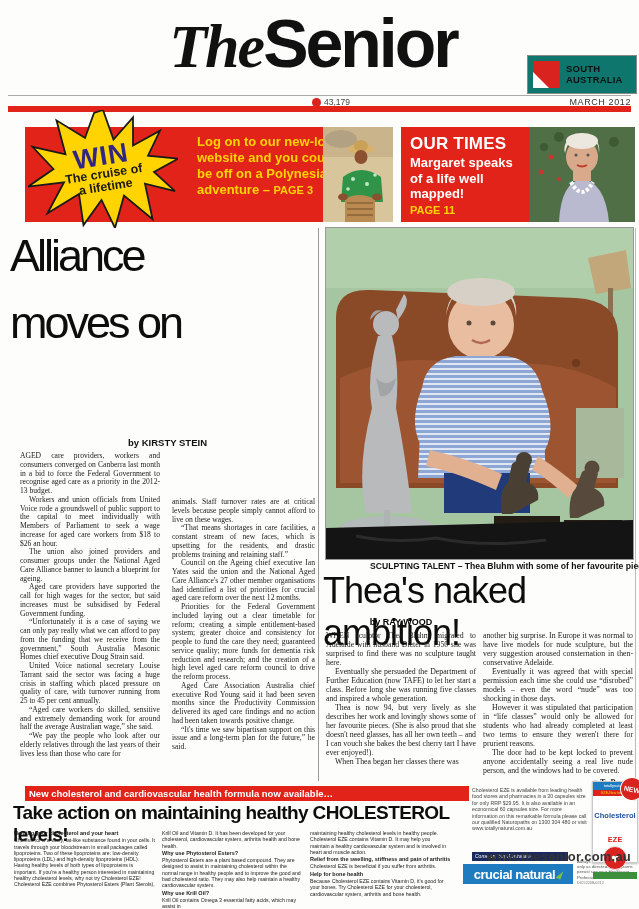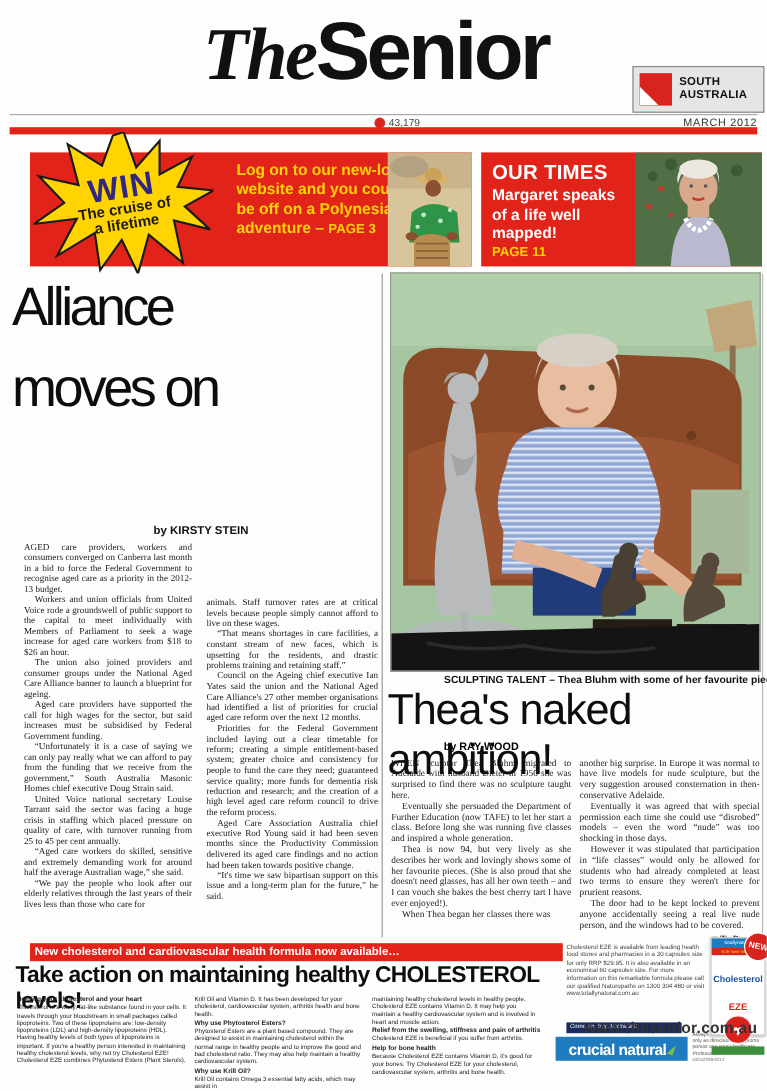--- a/index.html
+++ b/index.html
@@ -3,21 +3,21 @@
 <meta charset="utf-8">
 <style>
   html,body{margin:0;padding:0;}
   body{width:639px;height:909px;position:relative;background:#fdfdfb;font-family:"Liberation Sans",sans-serif;overflow:hidden;}
   .abs{position:absolute;}
 
   
   .mast-title{left:98px;top:4px;width:430px;height:90px;display:flex;align-items:baseline;justify-content:center;}
   .mast-the{font-family:"Liberation Serif",serif;font-style:italic;font-weight:700;font-size:62px;color:#111;letter-spacing:-2px;}
   .mast-senior{font-family:"Liberation Sans",sans-serif;font-weight:bold;font-size:68px;color:#111;letter-spacing:-3px;}
-  .sa-badge{left:527px;top:55px;width:108px;height:37px;border:1px solid #888;background:#e5e5e5;display:flex;align-items:center;}
+  .sa-badge{left:527px;top:55px;width:108px;height:37px;border:1px solid #888;background:#0f766e;display:flex;align-items:center;}
   .sa-sq{width:27px;height:27px;margin:0 6px 0 5px;background:#d8231f;position:relative;overflow:hidden;}
   .sa-sq:after{content:"";position:absolute;left:0;bottom:0;width:0;height:0;border-left:16px solid #fff;border-top:16px solid transparent;}
   .sa-txt{font-size:9.5px;font-weight:bold;color:#111;line-height:10.5px;letter-spacing:0.2px;}
   .rule-top{left:8px;top:95px;width:623px;height:1px;background:#aaa;}
   .circ{left:312px;top:97px;font-size:8.5px;color:#444;display:flex;align-items:center;gap:3px;}
   .circ-dot{width:9px;height:9px;border-radius:50%;background:#d8231f;display:inline-block;}
   .issue-date{right:8px;top:97px;font-size:9px;color:#333;letter-spacing:0.6px;}
   .red-bar{left:8px;top:106px;width:623px;height:6px;background:#e2231a;}
 
   
@@ -66,21 +66,21 @@
   .avail{left:472px;top:787px;width:117px;font-size:5.2px;line-height:6.4px;color:#444;}
   .buy-au{left:472px;top:852px;width:96px;height:9px;background:#1a2a5e;color:#fff;font-size:5px;font-style:italic;line-height:9px;padding-left:3px;box-sizing:border-box;}
   .tn-logo{left:463px;top:864px;width:110px;height:20px;background:#1e7bc0;color:#fff;display:flex;align-items:center;justify-content:center;font-weight:bold;font-size:13px;letter-spacing:-0.5px;}
   .tn-leaf{width:0;height:0;border-left:5px solid transparent;border-bottom:9px solid #7cc141;margin-left:2px;transform:rotate(20deg);}
   .disclaimer{left:577px;top:859px;width:58px;font-size:4.3px;line-height:5.2px;color:#555;}
   .codes{font-size:3.8px;color:#777;margin-top:1px;}
   .product{left:592px;top:781px;width:44px;height:80px;background:#fff;border:1px solid #c9c9c9;box-shadow:0 1px 2px rgba(0,0,0,0.25);}
   .prod-tn{height:8px;background:#1e7bc0;color:#fff;font-size:4px;text-align:center;line-height:8px;}
   .prod-red1{height:6px;background:#d8231f;color:#ffd400;font-size:3.5px;text-align:center;line-height:6px;}
   .prod-name{text-align:center;font-weight:bold;color:#1e4fa0;font-size:7.5px;line-height:8px;padding-top:16px;}
-  .prod-eze{color:#d8231f;font-size:8px;}
+  .prod-eze{color:#d8231f;font-size:8px;font-family:Liberation Mono, monospace;}
   .prod-heart{width:22px;height:22px;border-radius:50%;background:#fff;margin:2px auto;border:1px solid #eee;display:flex;align-items:center;justify-content:center;color:#d8231f;font-size:13px;background:#d8231f;color:#fff;}
   .prod-green{height:7px;background:#3d8f3d;margin-top:2px;}
   .new-badge{position:absolute;right:-7px;top:-5px;width:22px;height:22px;border-radius:50%;background:#d8231f;color:#fff;font-weight:bold;font-size:7px;display:flex;align-items:center;justify-content:center;border:1px solid #fff;transform:rotate(12deg);}
   .website{right:8px;top:849px;font-weight:bold;font-size:13px;color:#333;letter-spacing:0.2px;}
 </style>
 </head>
 <body>
 
 <div class="abs mast-title">
   <span class="mast-the">The</span>

